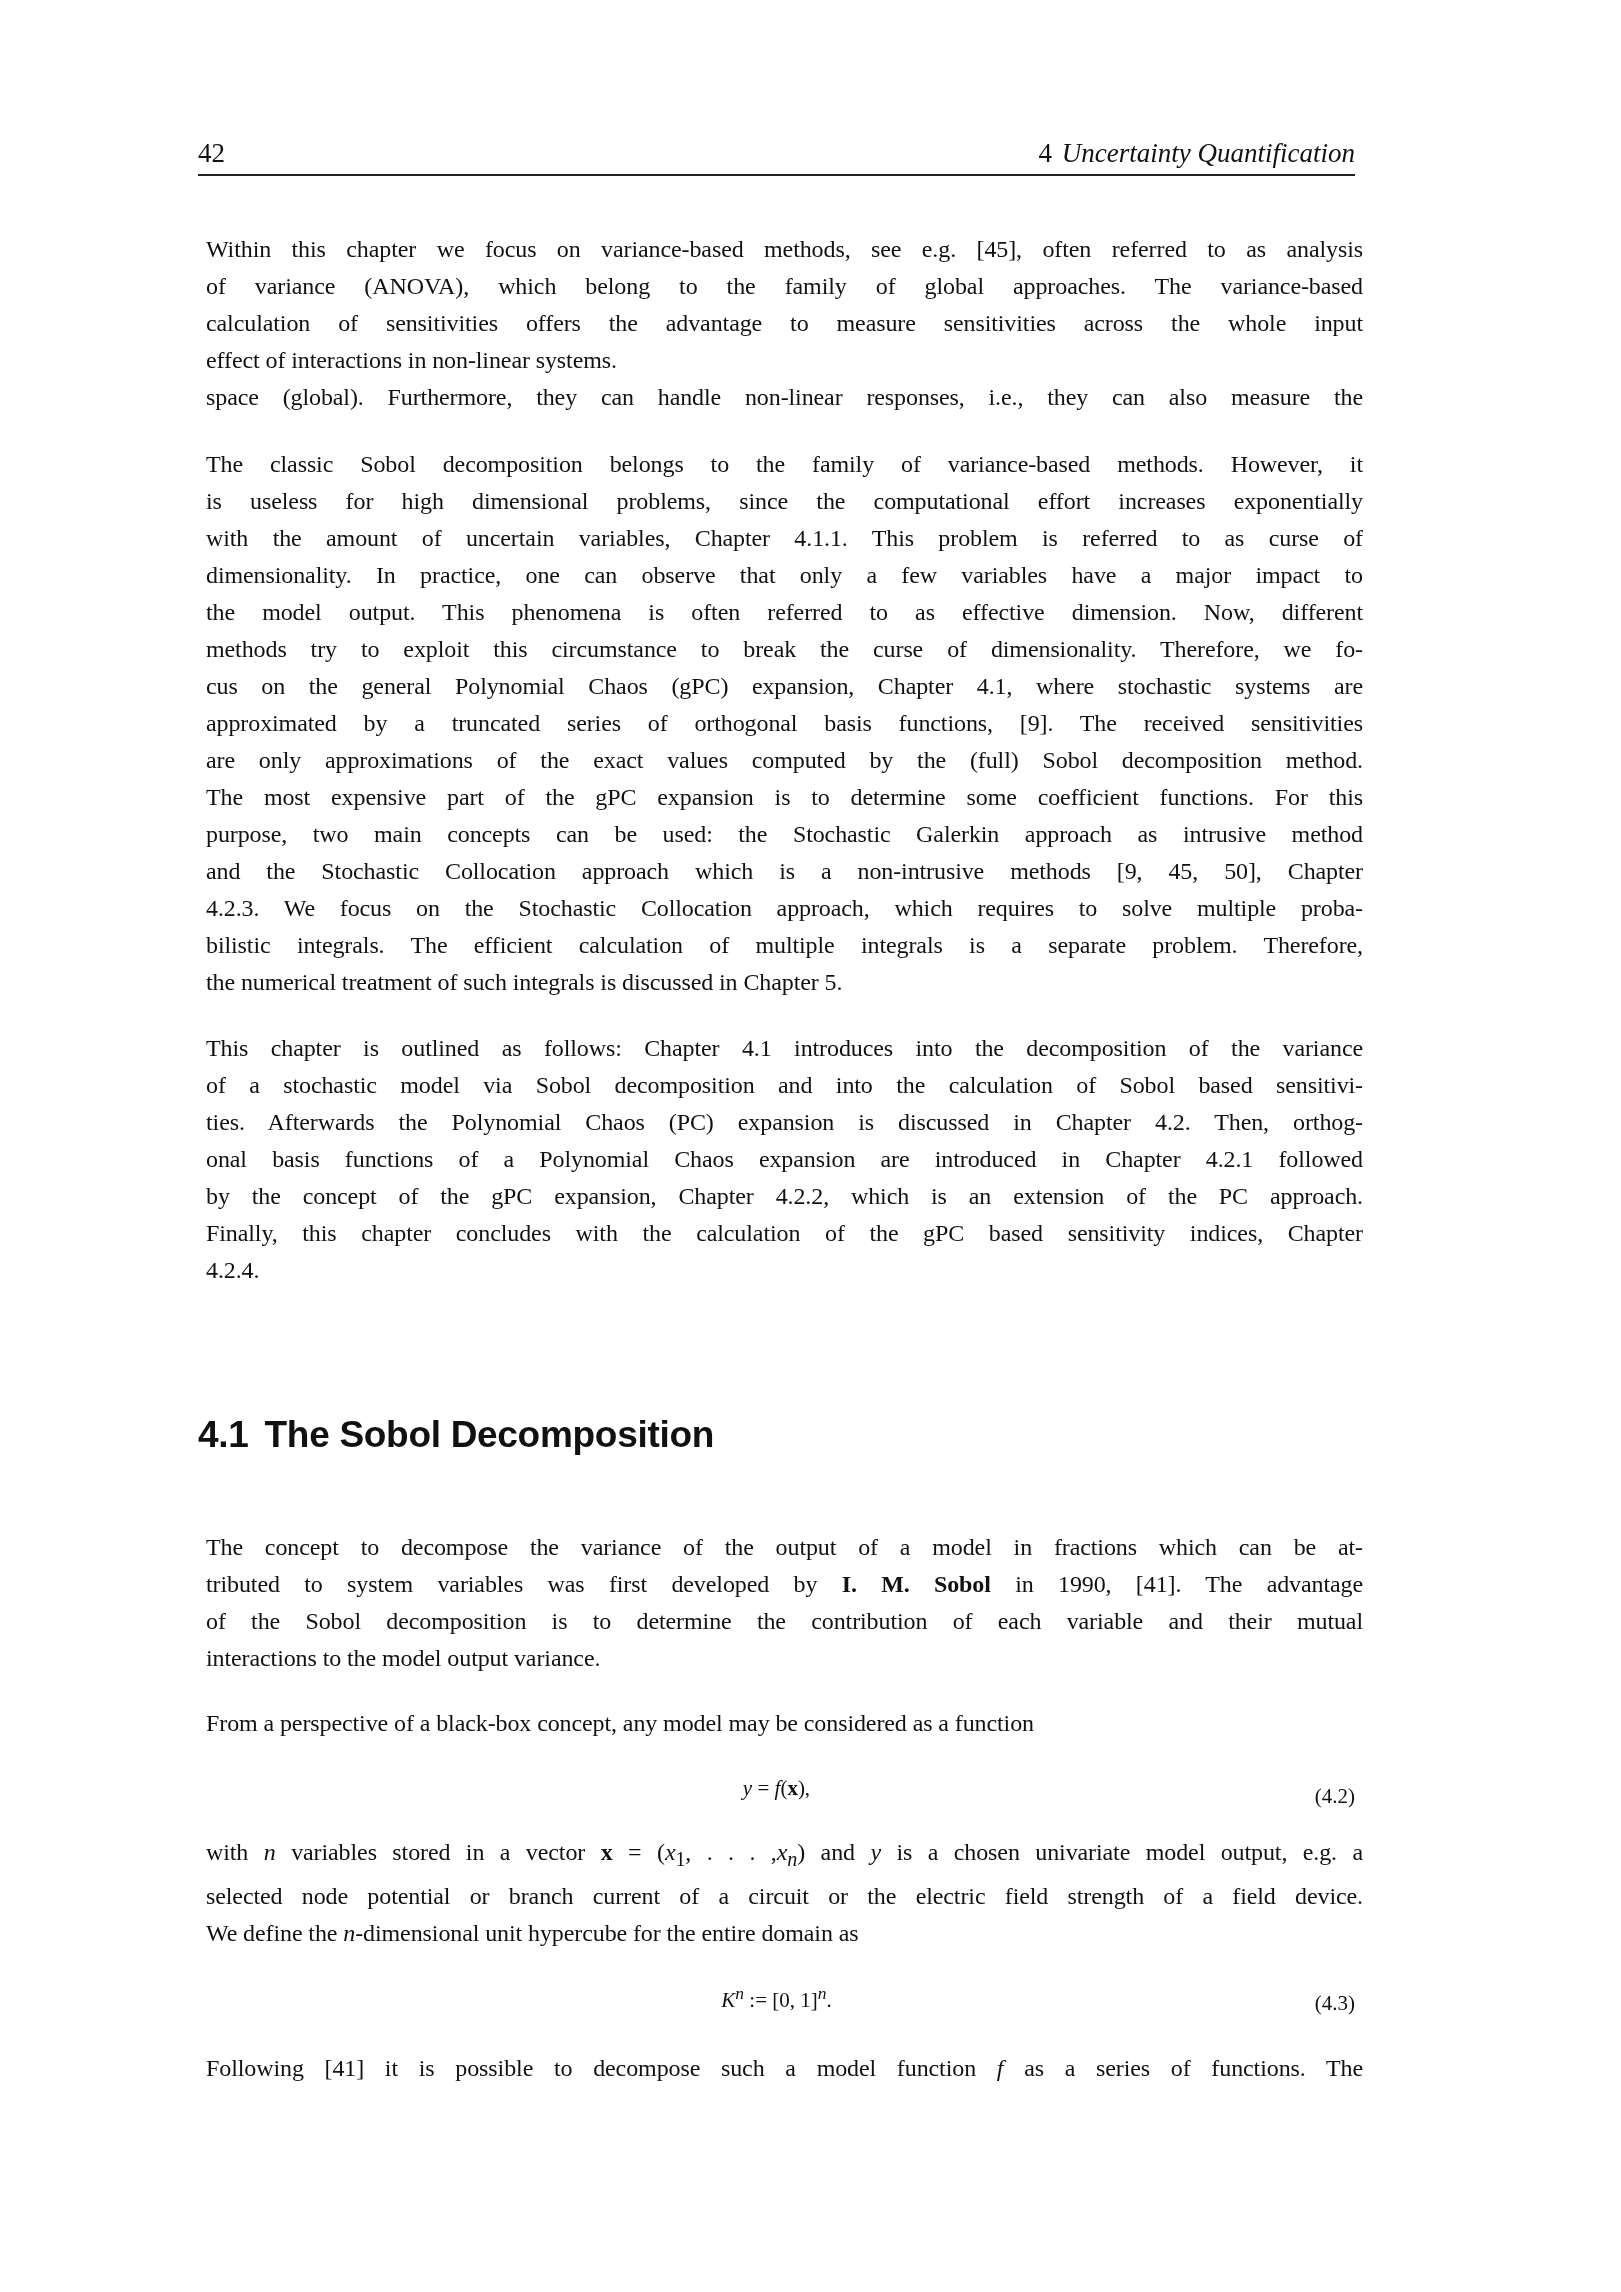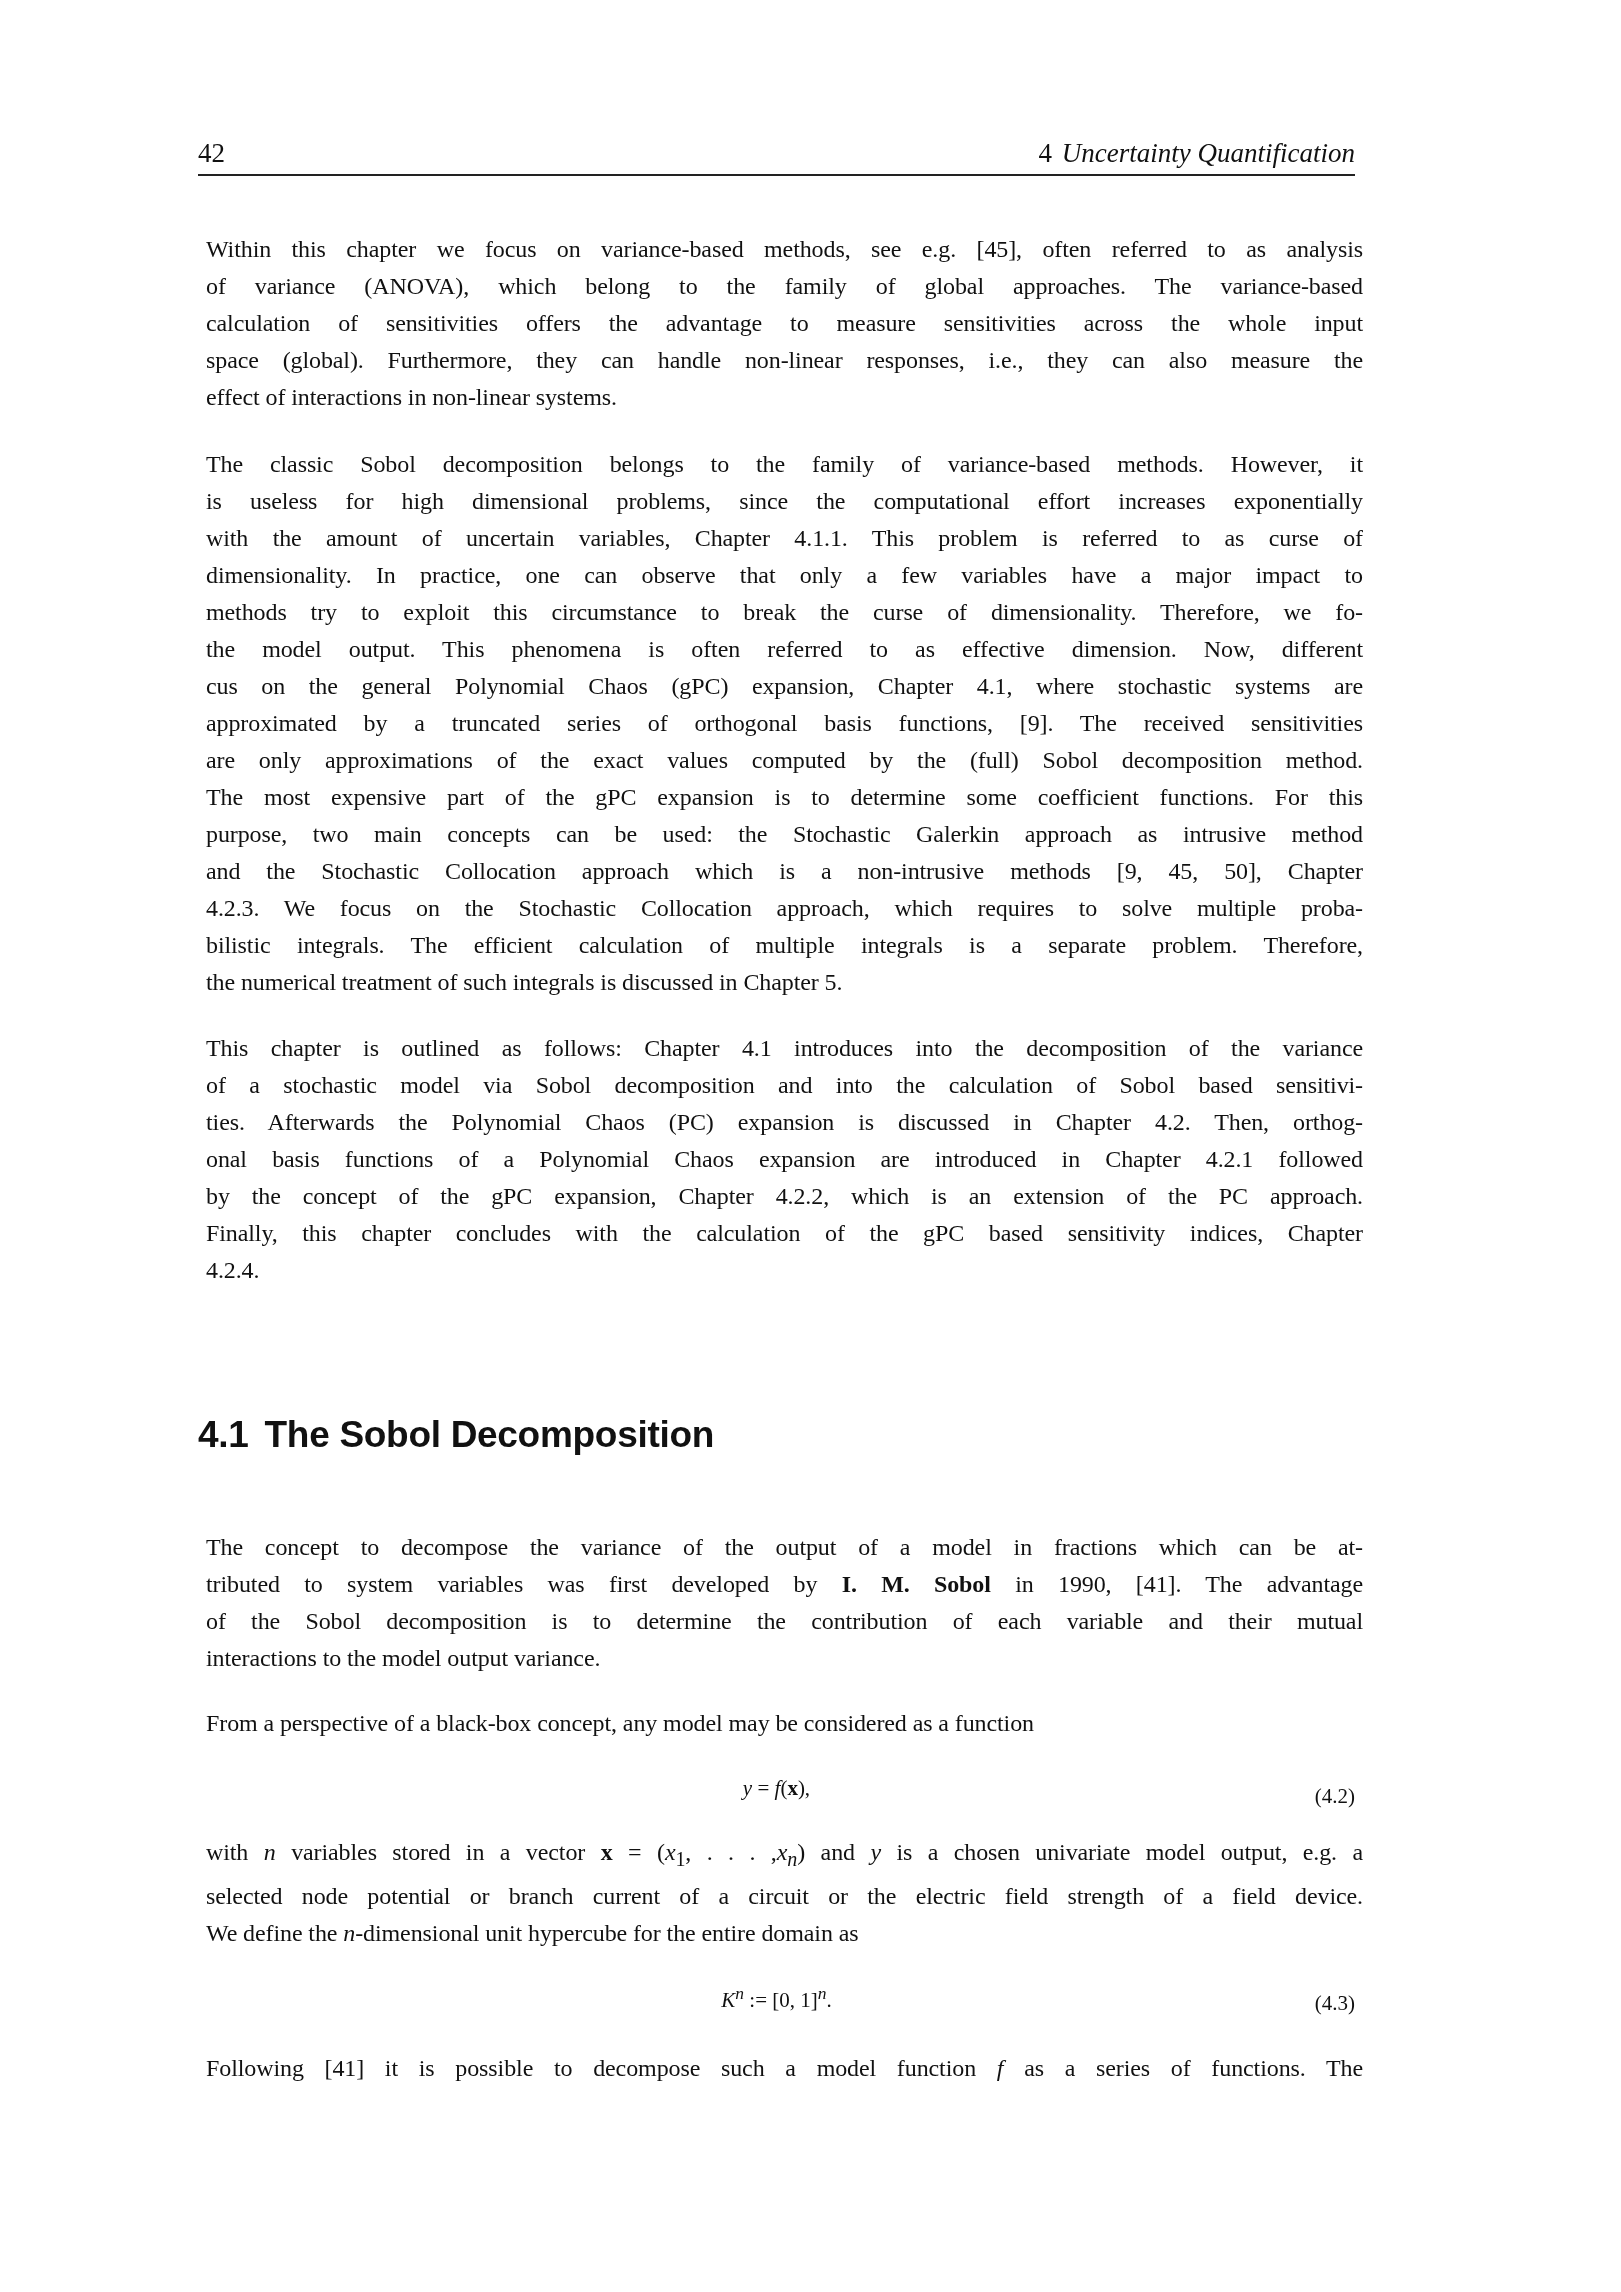--- a/index.html
+++ b/index.html
@@ -50,31 +50,31 @@
 
   <div class="running-head">
     <span class="page-number">42</span>
     <span class="chapter-title"><span class="num">4</span><span>Uncertainty Quantification</span></span>
   </div>
 
   <div class="para" style="top:231px">
     <span class="line">Within this chapter we focus on variance-based methods, see e.g. [45], often referred to as analysis</span>
     <span class="line">of variance (ANOVA), which belong to the family of global approaches.  The variance-based</span>
     <span class="line">calculation of sensitivities offers the advantage to measure sensitivities across the whole input</span>
+    <span class="line last">effect of interactions in non-linear systems.</span>
     <span class="line">space (global). Furthermore, they can handle non-linear responses, i.e., they can also measure the</span>
-    <span class="line last">effect of interactions in non-linear systems.</span>
   </div>
 
   <div class="para" style="top:446px">
     <span class="line">The classic Sobol decomposition belongs to the family of variance-based methods.  However, it</span>
     <span class="line">is useless for high dimensional problems, since the computational effort increases exponentially</span>
     <span class="line">with the amount of uncertain variables, Chapter 4.1.1.  This problem is referred to as curse of</span>
     <span class="line">dimensionality.  In practice, one can observe that only a few variables have a major impact to</span>
+    <span class="line">the model output.  This phenomena is often referred to as effective dimension.  Now, different</span>
     <span class="line">methods try to exploit this circumstance to break the curse of dimensionality.  Therefore, we fo-</span>
-    <span class="line">the model output.  This phenomena is often referred to as effective dimension.  Now, different</span>
     <span class="line">cus on the general Polynomial Chaos (gPC) expansion, Chapter 4.1, where stochastic systems are</span>
     <span class="line">approximated by a truncated series of orthogonal basis functions, [9].  The received sensitivities</span>
     <span class="line">are only approximations of the exact values computed by the (full) Sobol decomposition method.</span>
     <span class="line">The most expensive part of the gPC expansion is to determine some coefficient functions. For this</span>
     <span class="line">purpose, two main concepts can be used:  the Stochastic Galerkin approach as intrusive method</span>
     <span class="line">and the Stochastic Collocation approach which is a non-intrusive methods [9, 45, 50], Chapter</span>
     <span class="line">4.2.3.  We focus on the Stochastic Collocation approach, which requires to solve multiple proba-</span>
     <span class="line">bilistic integrals.  The efficient calculation of multiple integrals is a separate problem.  Therefore,</span>
     <span class="line last">the numerical treatment of such integrals is discussed in Chapter 5.</span>
   </div>

